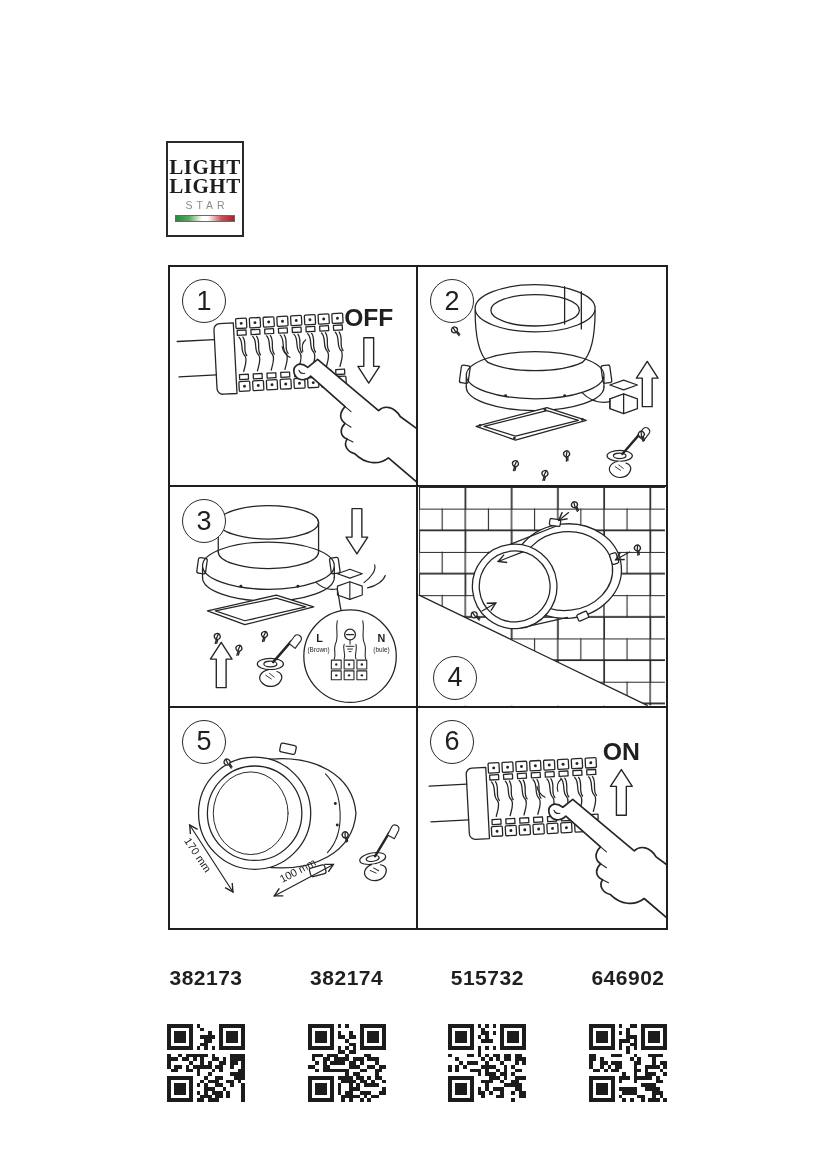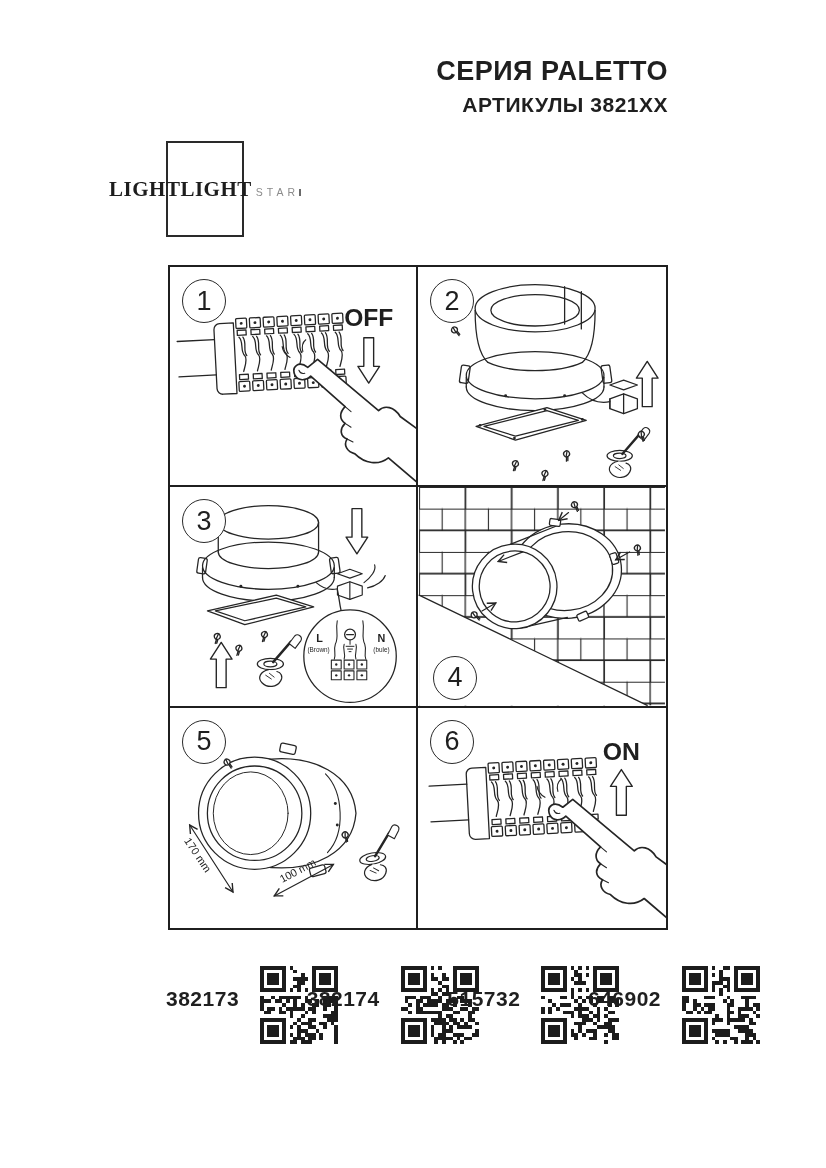--- a/index.html
+++ b/index.html
@@ -3,21 +3,21 @@
 <meta charset="utf-8">
 <style>
   html,body{margin:0;padding:0;background:#fff;}
   .page{position:relative;width:826px;height:1168px;background:#fff;overflow:hidden;
         font-family:"Liberation Sans",sans-serif;color:#1f1f1f;}
   
   .series-block{position:absolute;right:158px;top:56px;text-align:right;}
   .series-title{font-size:27px;font-weight:700;letter-spacing:.5px;line-height:1.15;}
   .series-sub{font-size:21px;font-weight:700;letter-spacing:.5px;margin-top:6px;}
   .logo-box{position:absolute;left:166px;top:141px;width:78px;height:96px;border:2px solid #2a2a2a;
-            box-sizing:border-box;display:flex;flex-direction:row;align-items:center;justify-content:center;
+            box-sizing:border-box;display:flex;flex-direction:column;align-items:center;justify-content:center;
             background:#fff;padding-top:2px;}
   .logo-word{font-family:"Liberation Serif",serif;font-weight:700;font-size:21px;line-height:.92;
              letter-spacing:.5px;color:#1d1d1d;}
   .logo-group{font-size:10.5px;letter-spacing:4px;color:#8b8b8b;margin-top:3px;margin-left:4px;}
   .logo-flag{width:58px;height:5px;margin-top:4px;border:1px solid #6a6a6a;
              background:linear-gradient(90deg,#1f8f3c 0%,#55aa55 22%,#ffffff 45%,#ffffff 55%,#cf5058 78%,#b01f26 100%);}
   .inst-title{position:absolute;left:298px;top:153px;width:374px;}
   .inst-line{font-weight:700;text-align:justify;text-align-last:justify;line-height:1.3;white-space:nowrap;}
   .inst-line.l1{font-size:23px;}
   .inst-line.l2{font-size:22px;}
@@ -30,21 +30,21 @@
   .cell.bb{border-bottom:2px solid #1f1f1f;}
   .cell svg{position:absolute;left:0;top:0;width:100%;height:100%;
             stroke:#252525;fill:none;stroke-width:1.3;stroke-linecap:round;stroke-linejoin:round;}
   .cell svg text{fill:#1f1f1f;stroke:none;font-family:"Liberation Sans",sans-serif;}
   .badge{position:absolute;left:12px;top:12px;width:42px;height:42px;border:1.8px solid #2a2a2a;
          border-radius:50%;display:flex;align-items:center;justify-content:center;
          font-size:27px;font-weight:400;background:#fff;z-index:3;}
   .badge.bottom{top:auto;bottom:6px;left:15px;}
   
   .products{position:absolute;left:166px;top:966px;width:502px;display:flex;justify-content:space-between;}
-  .product{width:80px;display:flex;flex-direction:row;align-items:center;gap:21px;}
+  .product{width:80px;display:flex;flex-direction:column;align-items:center;gap:21px;}
   .article{font-size:21px;font-weight:700;letter-spacing:.5px;margin-bottom:13px;}
   .qr{width:78px;height:78px;}
 </style>
 </head>
 <body>
 
 <div class="page">
 
   <svg width="0" height="0" style="position:absolute" aria-hidden="true">
     <defs>
@@ -88,24 +88,20 @@
           <use href="#bk-mod" x="124" y="2"></use>
       </g>
       <g id="point-hand">
         <path fill="#fff" stroke-width="1.7" d="M0,10 C-9,3 -17,9 -13,18 C-10,24 -2,24 3,19 L38,50 C32,56 32,63 38,67 C32,73 33,80 40,83 C36,89 40,96 48,98 C58,108 72,110 82,102 L136,148 L176,120 L94,60 C88,50 78,48 72,54 L10,2 Z"></path>
         <path d="M38,50 l6,5 M38,67 l6,4 M40,83 l6,3 M-9,13 a5,5 0 0 0 6,3" stroke-width="1.1"></path>
         <path d="M-18,0 q-7,-4 -8,-11 M-5,-6 q-2,-8 3,-12" stroke-width="1.1"></path>
       </g>
     </defs>
   </svg>
 
-  <div class="series-block">
-    <div class="series-title">СЕРИЯ PALETTO</div>
-    <div class="series-sub">АРТИКУЛЫ 3821XX</div>
-  </div>
 
   <div class="logo-box">
     <div class="logo-word">LIGHT</div>
     <div class="logo-word">LIGHT</div>
     <div class="logo-group">STAR</div>
     <div class="logo-flag"></div>
   </div>
 
 
   <div class="steps-grid">

